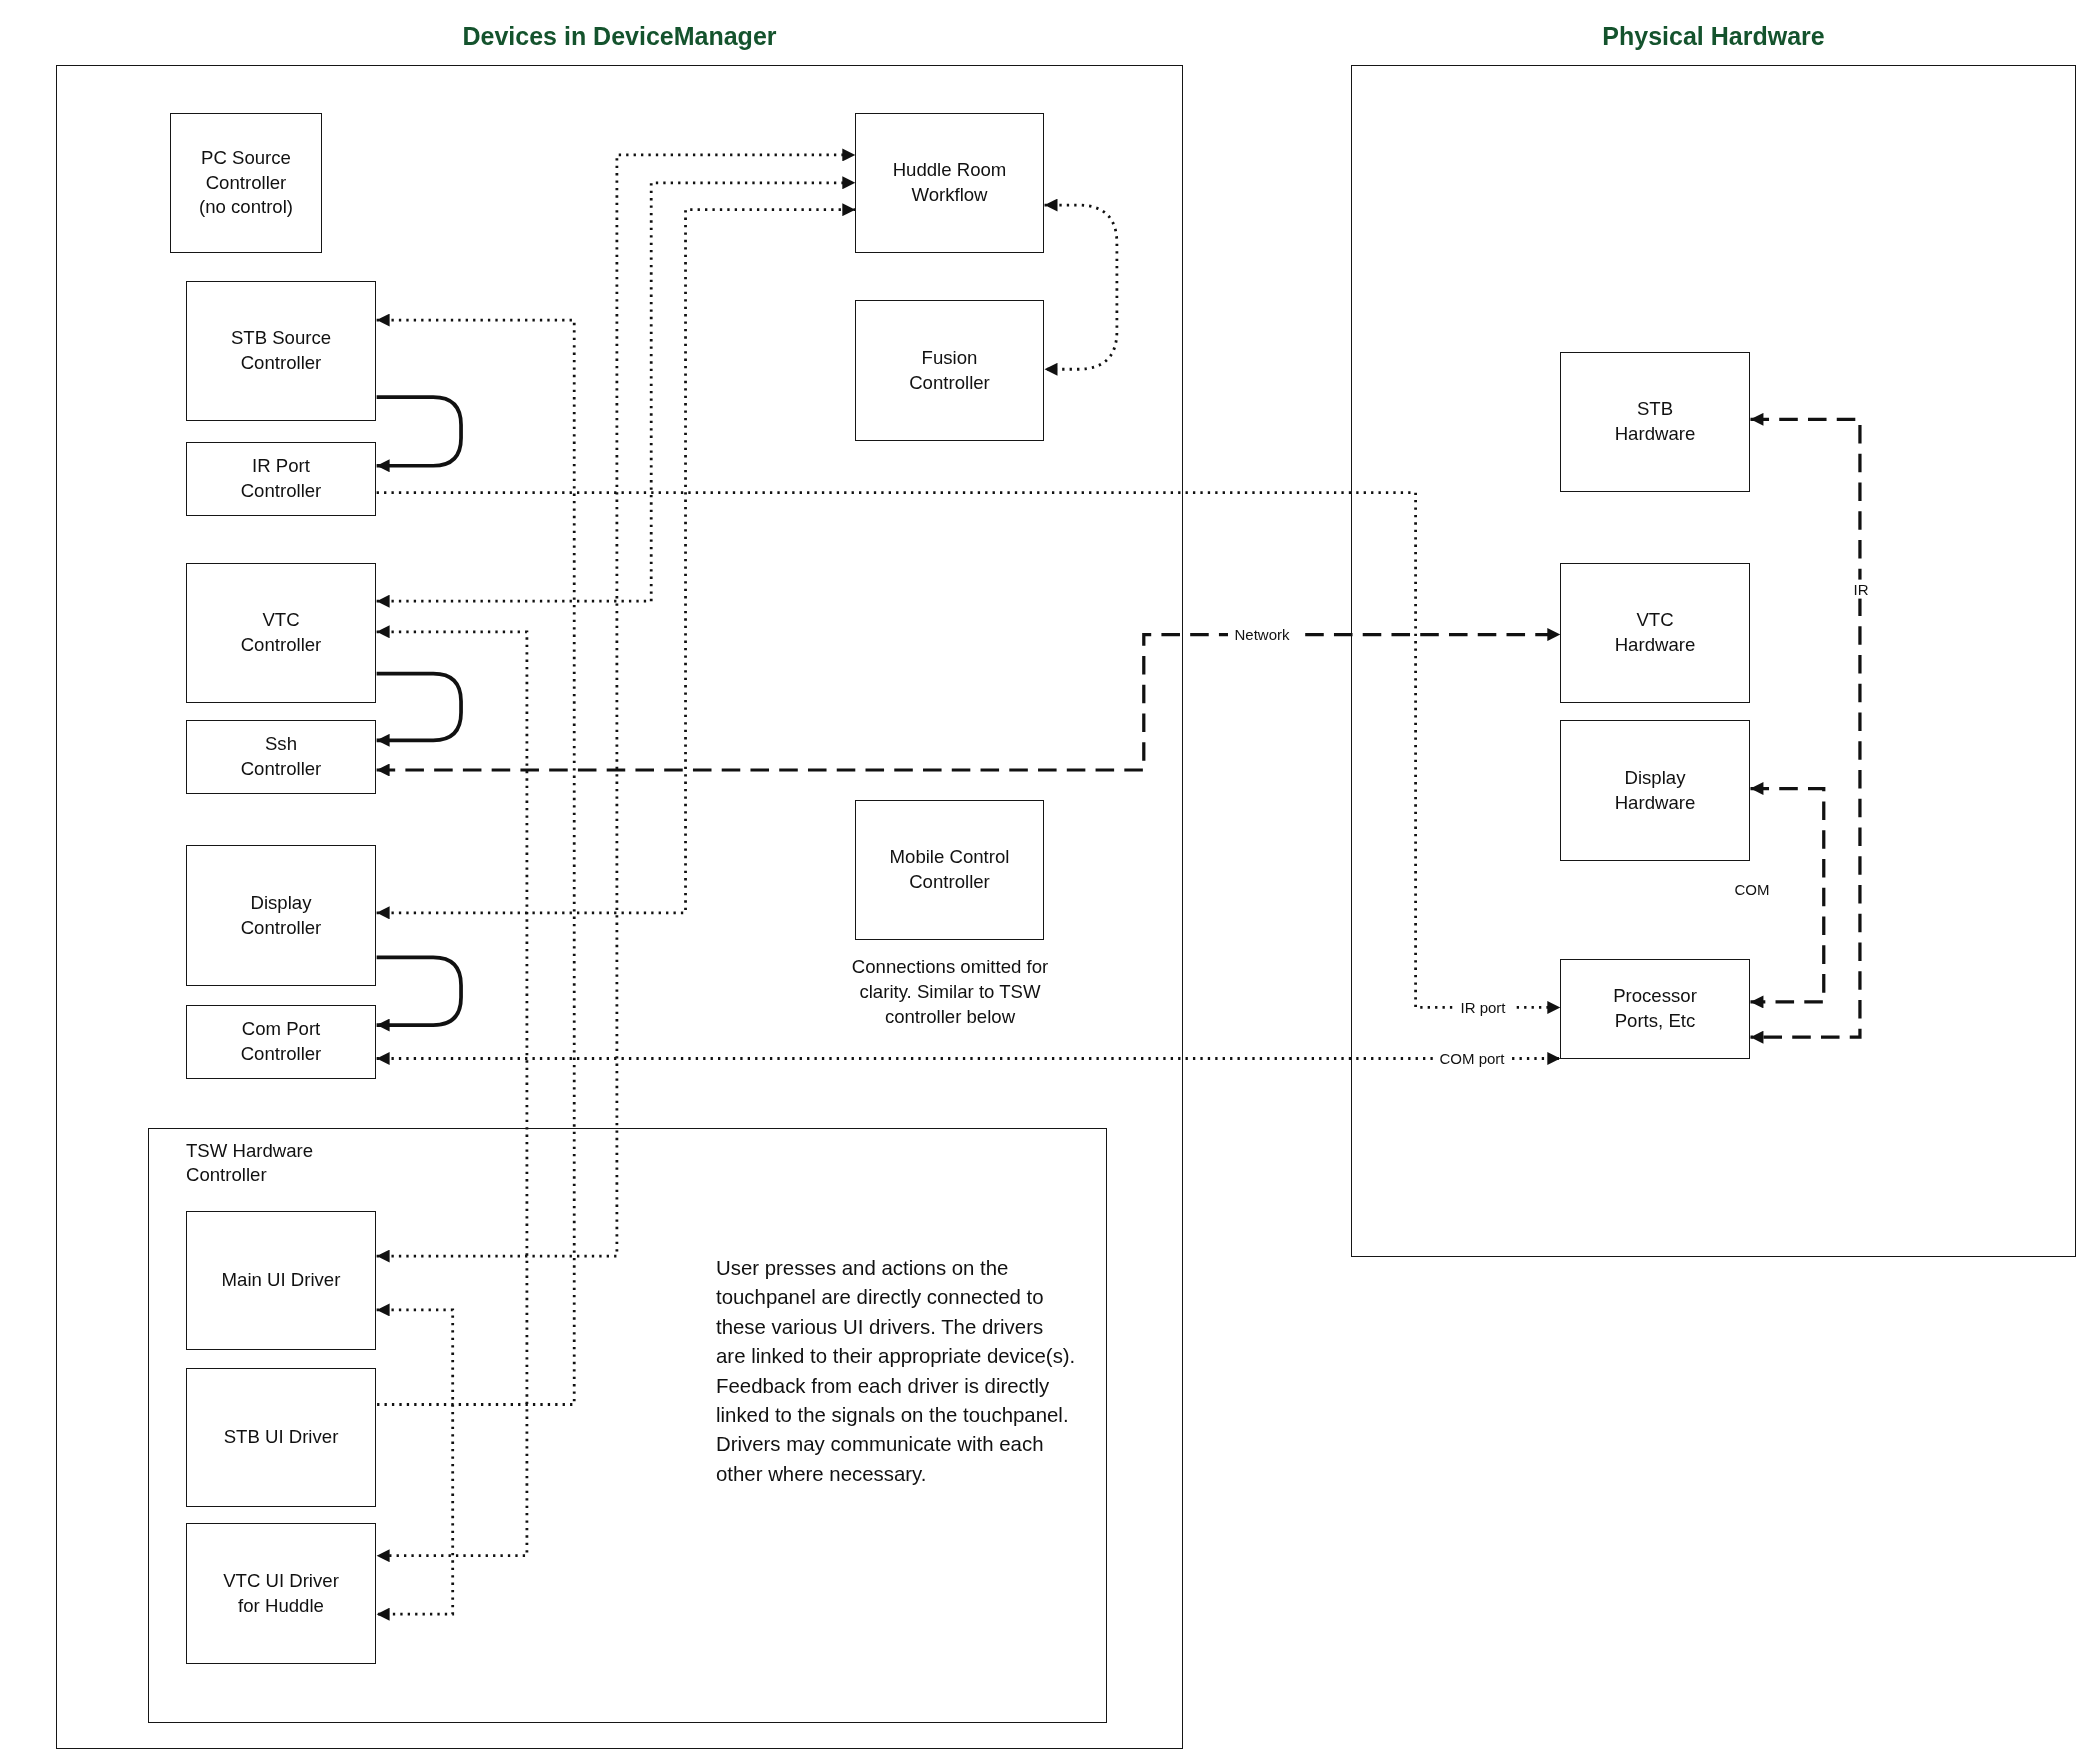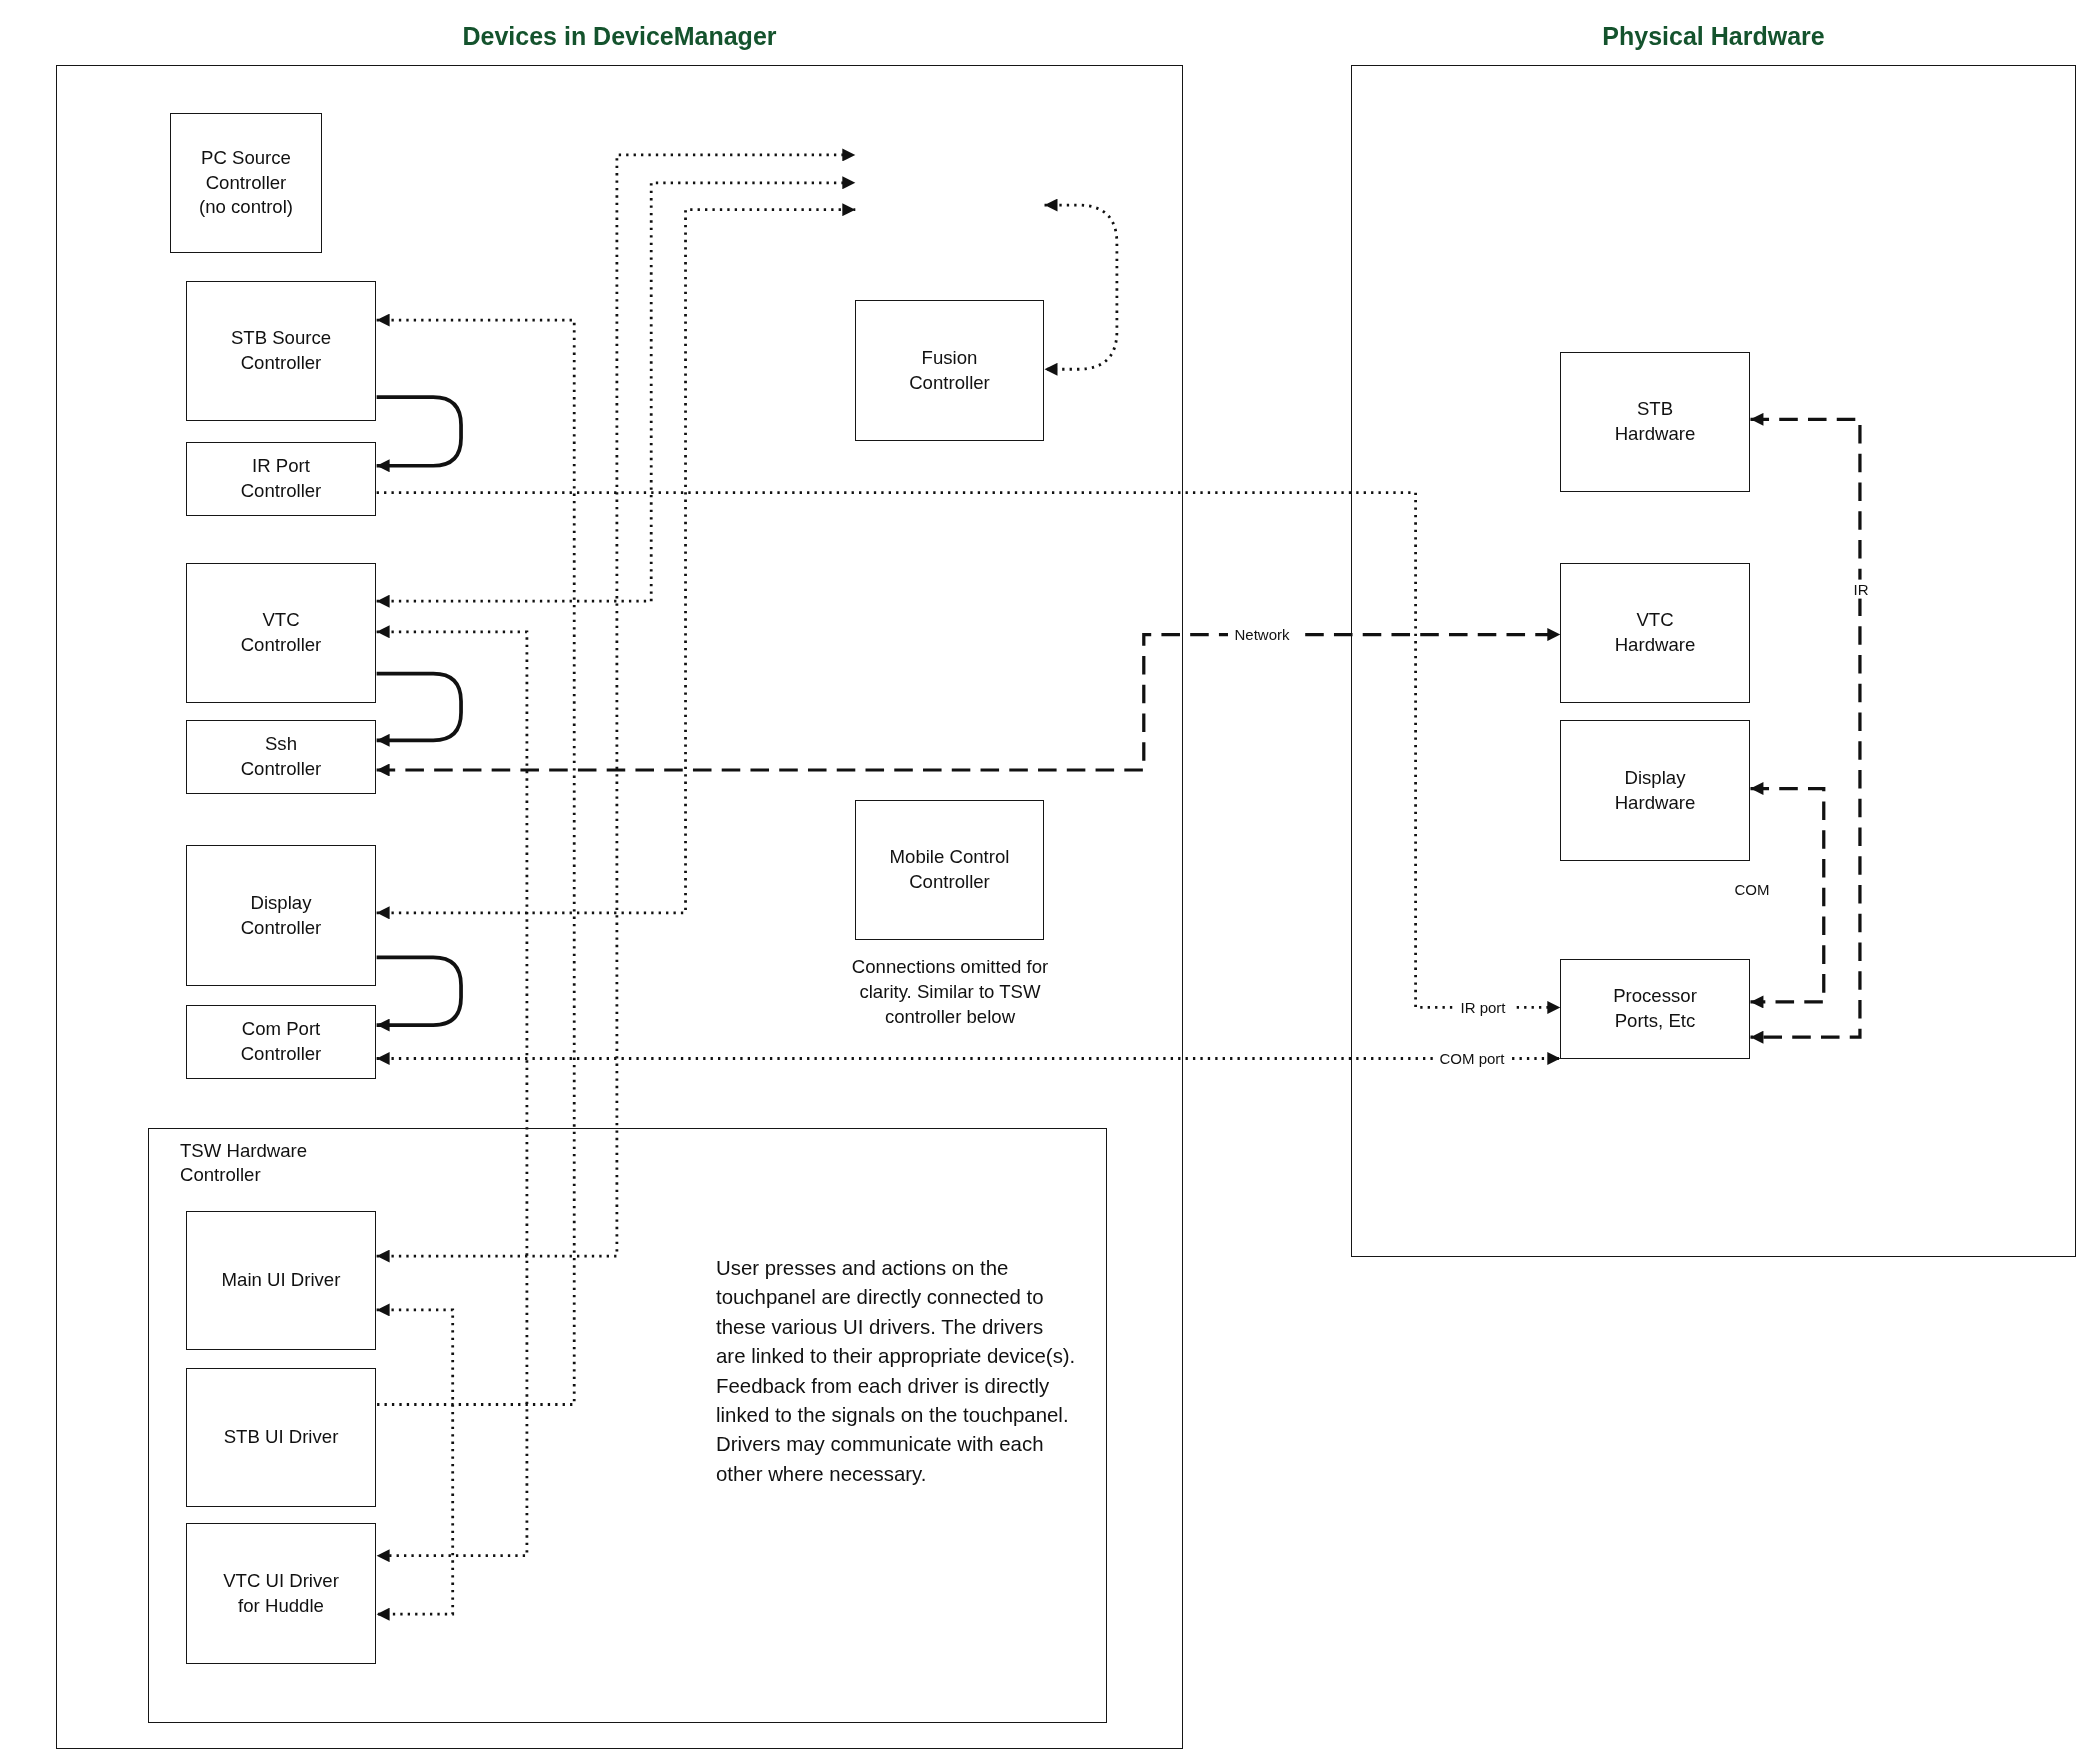--- a/index.html
+++ b/index.html
@@ -77,29 +77,31 @@
   <div class="node" style="left:186px;top:442px;width:190px;height:74px;">IR Port
 Controller</div>
   <div class="node" style="left:186px;top:563px;width:190px;height:140px;">VTC
 Controller</div>
   <div class="node" style="left:186px;top:720px;width:190px;height:74px;">Ssh
 Controller</div>
   <div class="node" style="left:186px;top:845px;width:190px;height:141px;">Display
 Controller</div>
   <div class="node" style="left:186px;top:1005px;width:190px;height:74px;">Com Port
 Controller</div>
+  <div class="node" style="left:855px;top:113px;width:189px;height:140px;">Huddle Room
+Workflow</div>
   <div class="node" style="left:855px;top:300px;width:189px;height:141px;">Fusion
 Controller</div>
   <div class="node" style="left:855px;top:800px;width:189px;height:140px;">Mobile Control
 Controller</div>
   <div class="note" style="left:783px;top:954px;width:334px;white-space:pre-line;">Connections omitted for
 clarity. Similar to TSW
 controller below</div>
 
-  <div class="corner-label" style="left:180px;top:1139px;">TSW Hardware
+  <div class="corner-label" style="left:186px;top:1139px;">TSW Hardware
 Controller</div>
   <div class="node" style="left:186px;top:1211px;width:190px;height:139px;">Main UI Driver</div>
   <div class="node" style="left:186px;top:1368px;width:190px;height:139px;">STB UI Driver</div>
   <div class="node" style="left:186px;top:1523px;width:190px;height:141px;">VTC UI Driver
 for Huddle</div>
   <div class="para" style="left:716px;top:1254px;width:362px;">User presses and actions on the touchpanel are directly connected to these various UI drivers.  The drivers are linked to their appropriate device(s). Feedback from each driver is directly linked to the signals on the touchpanel. Drivers may communicate with each other where necessary.</div>
 
   <div class="node" style="left:1560px;top:352px;width:190px;height:140px;">STB
 Hardware</div>
   <div class="node" style="left:1560px;top:563px;width:190px;height:140px;">VTC

